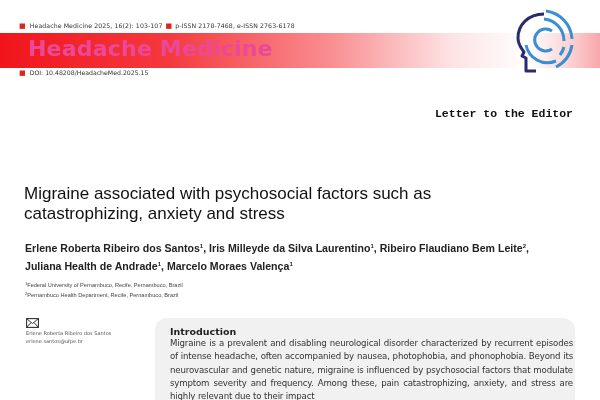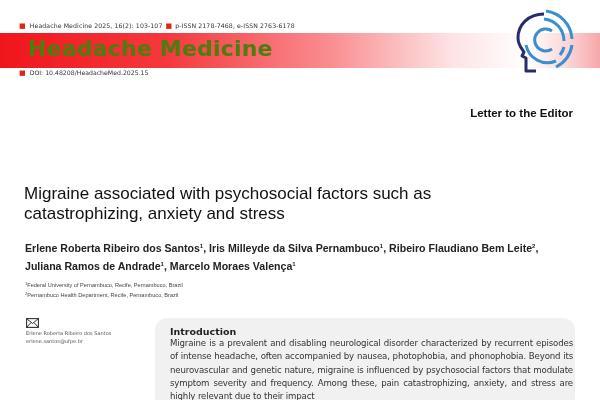--- a/index.html
+++ b/index.html
@@ -14,34 +14,34 @@
     .meta-line .dot { color: #e2231a; margin-right: 4px; font-size: 7px; }
     .meta-line .dot2 { color: #e2231a; margin: 0 3px; font-size: 7px; }
 
     .banner {
       position: absolute; left: 0; top: 33px; width: 600px; height: 35px;
       background: linear-gradient(90deg, #f0151b 0%, #f5393e 28%, #f98d90 55%, #fde2e3 75%, #ffffff 88%, #fbd2d4 95%, #f7a7aa 100%);
     }
     .banner-title {
       position: absolute; left: 28px; top: 36px;
       font-family: "DejaVu Sans", sans-serif; font-weight: bold;
-      font-size: 22px; color: #4d7c0f; letter-spacing: 0.2px;
+      font-size: 22px; color: #ec4899; letter-spacing: 0.2px;
     }
 
     .doi-line {
       position: absolute; left: 19px; top: 69px;
       font-size: 6.2px; color: #333; white-space: nowrap;
     }
     .doi-line .dot { color: #e2231a; margin-right: 4px; font-size: 7px; }
 
     .logo { position: absolute; left: 506px; top: 5px; width: 72px; height: 72px; }
 
     .article-type {
       position: absolute; right: 27px; top: 107px;
-      font-family: Liberation Sans, sans-serif; font-weight: bold;
+      font-family: Liberation Mono, monospace; font-weight: bold;
       font-size: 11.5px; color: #111; text-align: right;
     }
 
     .title {
       position: absolute; left: 24px; top: 184px; width: 480px;
       font-family: "Liberation Sans", sans-serif; font-weight: normal;
       font-size: 17px; line-height: 20px; color: #111;
     }
 
     .authors {
@@ -109,23 +109,23 @@
 
   <path d="M38 9 C22 9 12 20 12 33 C12 40 16 44 18 47 L16 51 L20 53 L20 66 L30 66" fill="none" stroke="#2a2a6e" stroke-width="3" stroke-linejoin="round"></path>
 </svg>
 
 <div class="article-type">Letter to the Editor</div>
 
 <div class="title">Migraine associated with psychosocial factors such as catastrophizing, anxiety and stress</div>
 
 <div class="authors">
   <span>Erlene Roberta Ribeiro dos Santos</span><sup>1</sup>,
-  <span>Iris Milleyde da Silva Pernambuco</span><sup>1</sup>,
+  <span>Iris Milleyde da Silva Laurentino</span><sup>1</sup>,
   <span>Ribeiro Flaudiano Bem Leite</span><sup>2</sup>,<br>
-  <span>Juliana Ramos de Andrade</span><sup>1</sup>,
+  <span>Juliana Health de Andrade</span><sup>1</sup>,
   <span>Marcelo Moraes Valença</span><sup>1</sup>
 </div>
 
 <div class="affils">
   <div><sup>1</sup><span>Federal University of Pernambuco, Recife, Pernambuco, Brazil</span></div>
   <div><sup>2</sup><span>Pernambuco Health Department, Recife, Pernambuco, Brazil</span></div>
 </div>
 
 <svg class="mail-icon" viewBox="0 0 13 10">
   <rect x="0.6" y="0.6" width="11.8" height="8.8" fill="none" stroke="#333" stroke-width="1.1"></rect>

